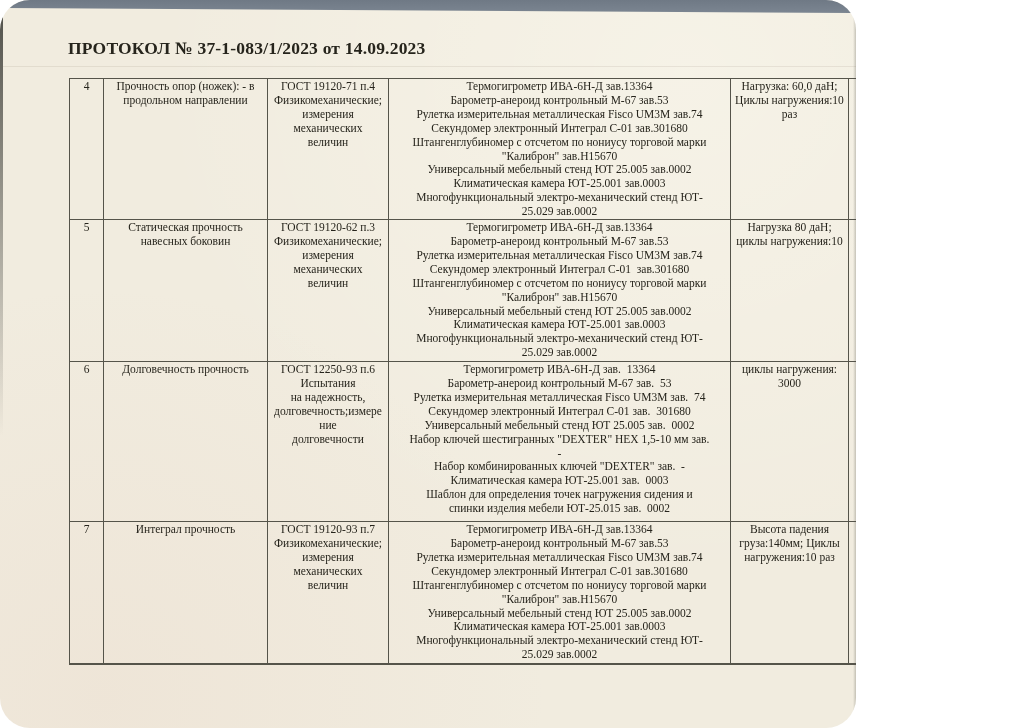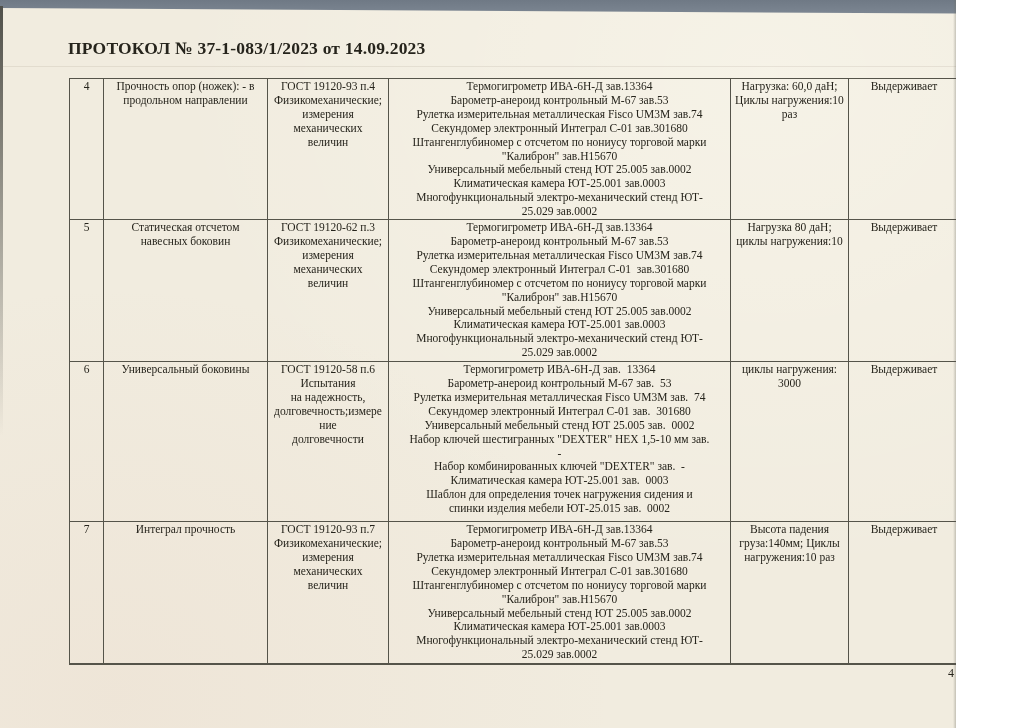--- a/index.html
+++ b/index.html
@@ -3,26 +3,27 @@
 <meta charset="utf-8">
 <style>
   html, body { margin: 0; padding: 0; }
   body {
     width: 1024px; height: 728px;
     font-family: "Liberation Serif", "DejaVu Serif", serif;
     color: #26241c;
   }
   .scan {
     position: relative;
-    width: 956px; height: 728px;
+    width: 856px; height: 728px;
     overflow: hidden;
     background:
       radial-gradient(ellipse at 12% 96%, rgba(214,168,148,0.10), transparent 42%),
       radial-gradient(ellipse at 80% 10%, rgba(255,255,246,0.35), transparent 55%),
       #f1ecdf;
+    border-radius: 30px;
   }
   
   .strip-top {
     position: absolute; left: 0; top: 0; width: 1024px; height: 16px;
     background: linear-gradient(to bottom, #6f7985, #7e8894);
     clip-path: polygon(0 0, 1024px 0, 1024px 14px, 0 8px);
   }
   .strip-left {
     position: absolute; left: 0; top: 6px; width: 3px; height: 430px;
     background: linear-gradient(to bottom, #50504a, rgba(80,80,74,0));
@@ -85,21 +86,21 @@
       <col style="width:121px">
       <col style="width:342px">
       <col style="width:118px">
       <col style="width:111px">
     </colgroup>
     <tbody>
       <tr class="r0">
         <td class="c-num">4</td>
         <td>Прочность опор (ножек): - в
 продольном направлении</td>
-        <td>ГОСТ 19120-93 п.4
+        <td>ГОСТ 19120-71 п.4
 Физикомеханические;
 измерения
 механических
 величин</td>
         <td>Термогигрометр ИВА-6Н-Д зав.13364
 Барометр-анероид контрольный М-67 зав.53
 Рулетка измерительная металлическая Fisco UM3M зав.74
 Секундомер электронный Интеграл С-01 зав.301680
 Штангенглубиномер с отсчетом по нониусу торговой марки
 "Калиброн" зав.Н15670
@@ -107,21 +108,21 @@
 Климатическая камера ЮТ-25.001 зав.0003
 Многофункциональный электро-механический стенд ЮТ-
 25.029 зав.0002</td>
         <td>Нагрузка: 60,0 даН;
 Циклы нагружения:10
 раз</td>
         <td>Выдерживает</td>
       </tr>
       <tr class="r1">
         <td class="c-num">5</td>
-        <td>Статическая отсчетом
+        <td>Статическая прочность
 навесных боковин</td>
         <td>ГОСТ 19120-62 п.3
 Физикомеханические;
 измерения
 механических
 величин</td>
         <td>Термогигрометр ИВА-6Н-Д зав.13364
 Барометр-анероид контрольный М-67 зав.53
 Рулетка измерительная металлическая Fisco UM3M зав.74
 Секундомер электронный Интеграл С-01  зав.301680
@@ -130,22 +131,22 @@
 Универсальный мебельный стенд ЮТ 25.005 зав.0002
 Климатическая камера ЮТ-25.001 зав.0003
 Многофункциональный электро-механический стенд ЮТ-
 25.029 зав.0002</td>
         <td>Нагрузка 80 даН;
 циклы нагружения:10</td>
         <td>Выдерживает</td>
       </tr>
       <tr class="r2">
         <td class="c-num">6</td>
-        <td>Универсальный боковины</td>
-        <td>ГОСТ 19120-58 п.6
+        <td>Долговечность прочность</td>
+        <td>ГОСТ 12250-93 п.6
 Испытания
 на надежность,
 долговечность;измере
 ние
 долговечности</td>
         <td>Термогигрометр ИВА-6Н-Д зав.  13364
 Барометр-анероид контрольный М-67 зав.  53
 Рулетка измерительная металлическая Fisco UM3M зав.  74
 Секундомер электронный Интеграл С-01 зав.  301680
 Универсальный мебельный стенд ЮТ 25.005 зав.  0002

